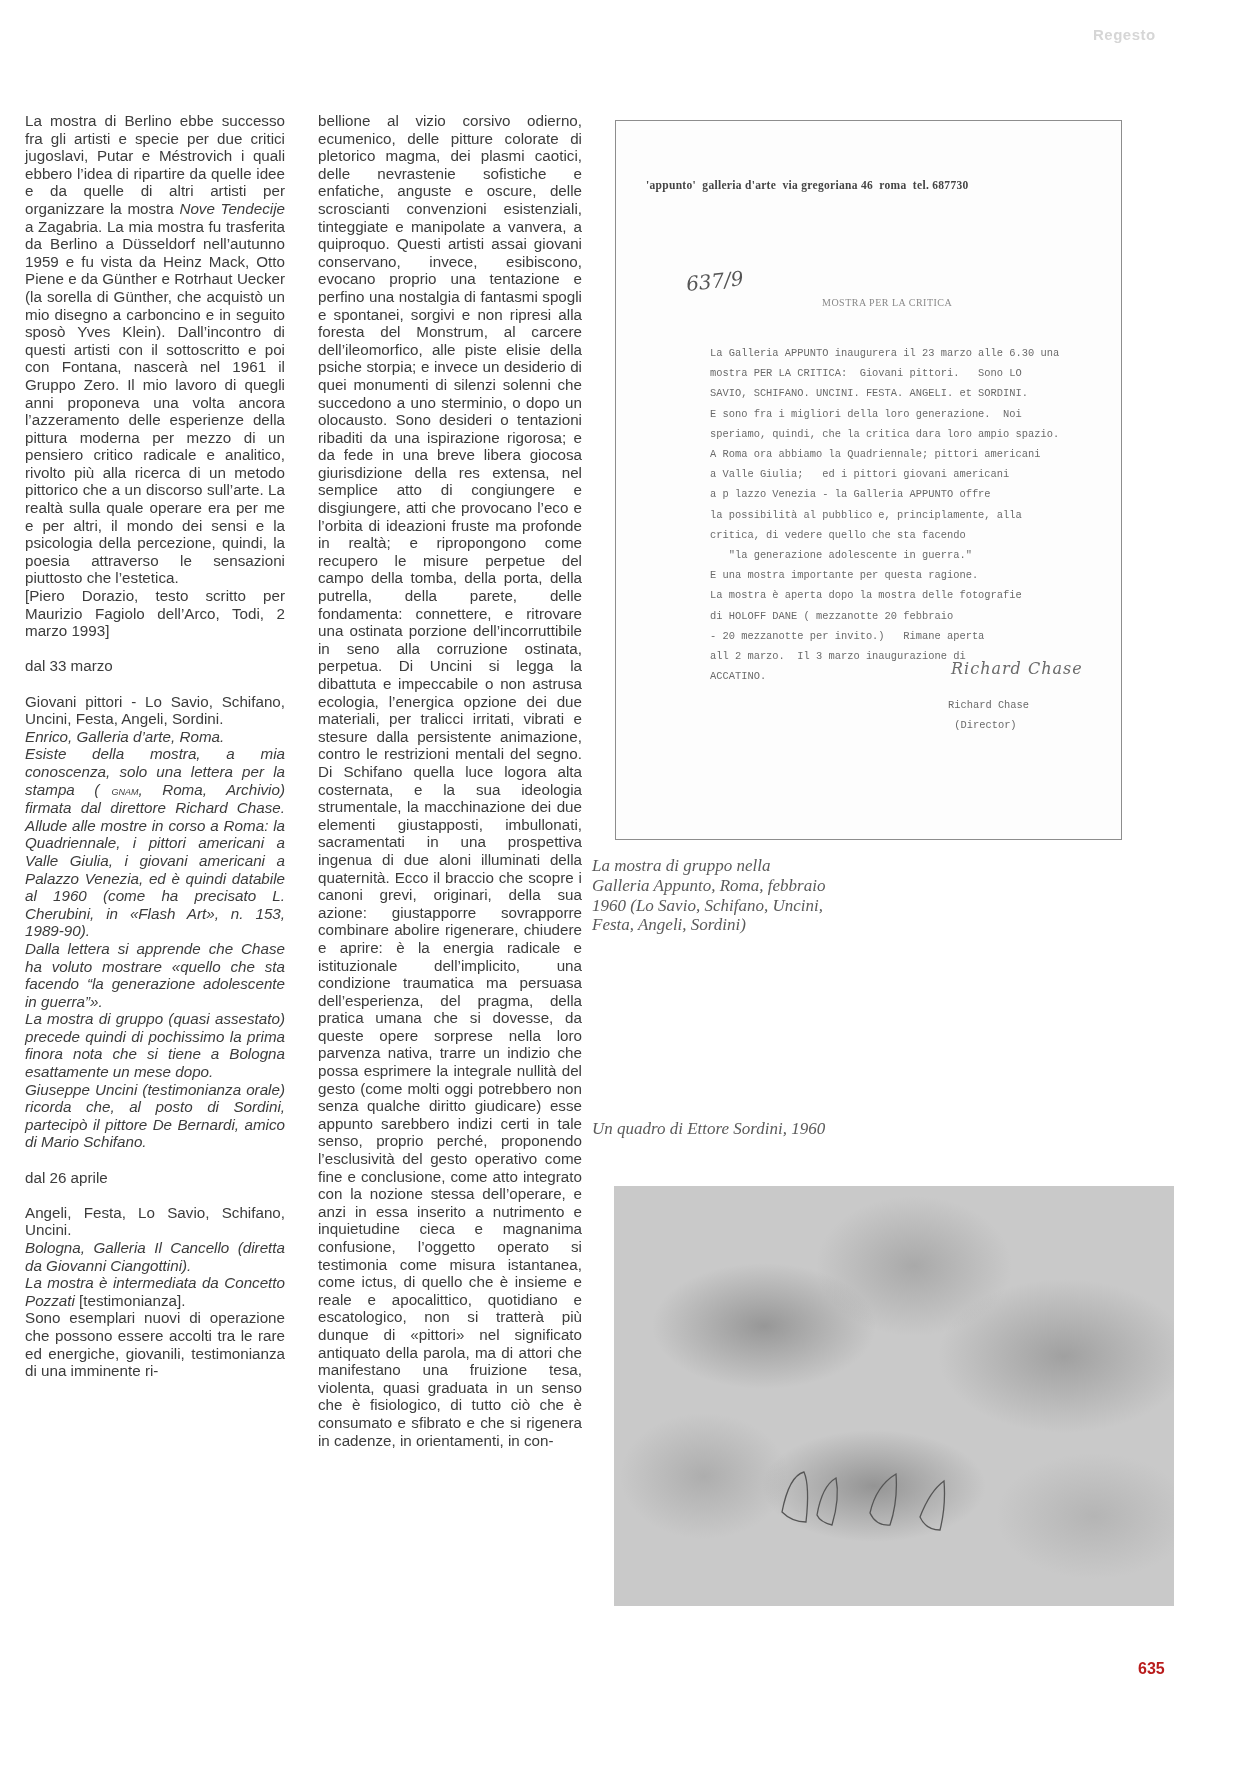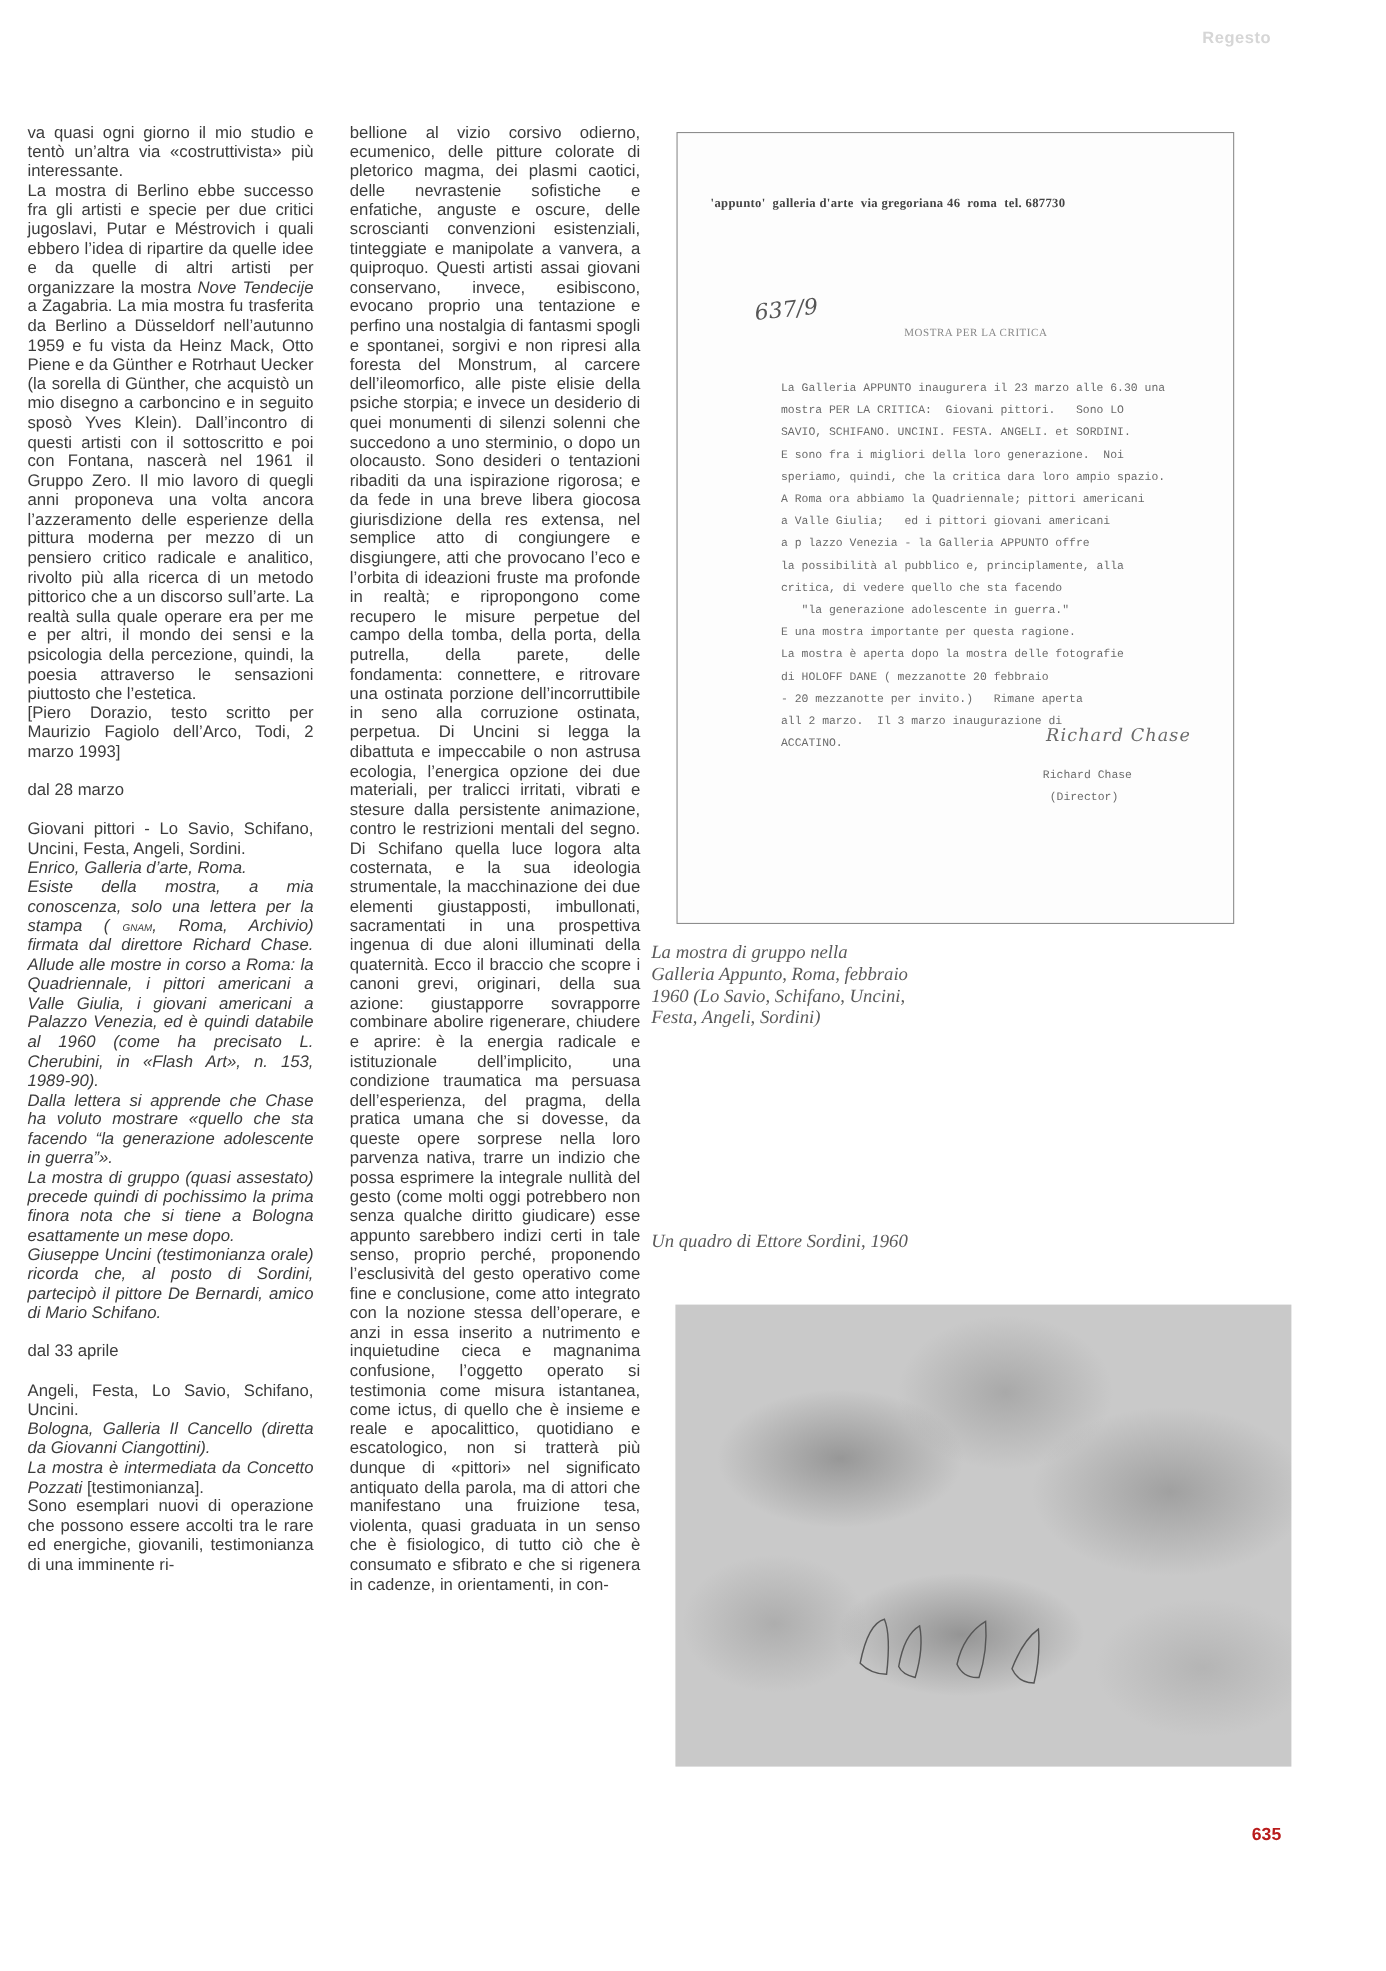--- a/index.html
+++ b/index.html
@@ -83,34 +83,33 @@
     font-family: "Liberation Sans", sans-serif; font-weight: bold;
     font-size: 16px; color: #b91c1c;
   }
 </style>
 </head>
 <body>
 
 <div class="header-label">Regesto</div>
 
 <div class="col col-1">
-  <p>va quasi ogni giorno il mio studio e tentò un’altra via «costruttivista» più interessante.</p>
   <p><span>La mostra di Berlino ebbe successo fra gli artisti e specie per due critici jugoslavi, Putar e Méstrovich i quali ebbero l’idea di ripartire da quelle idee e da quelle di altri artisti per organizzare la mostra</span> <span class="it">Nove Tendecije</span> <span>a Zagabria. La mia mostra fu trasferita da Berlino a Düsseldorf nell’autunno 1959 e fu vista da Heinz Mack, Otto Piene e da Günther e Rotrhaut Uecker (la sorella di Günther, che acquistò un mio disegno a carboncino e in seguito sposò Yves Klein). Dall’incontro di questi artisti con il sottoscritto e poi con Fontana, nascerà nel 1961 il Gruppo Zero. Il mio lavoro di quegli anni proponeva una volta ancora l’azzeramento delle esperienze della pittura moderna per mezzo di un pensiero critico radicale e analitico, rivolto più alla ricerca di un metodo pittorico che a un discorso sull’arte. La realtà sulla quale operare era per me e per altri, il mondo dei sensi e la psicologia della percezione, quindi, la poesia attraverso le sensazioni piuttosto che l’estetica.</span></p>
   <p>[Piero Dorazio, testo scritto per Maurizio Fagiolo dell’Arco, Todi, 2 marzo 1993]</p>
   <div class="gap"></div>
-  <p class="date">dal 28 marzo</p>
+  <p class="date">dal 33 marzo</p>
   <div class="gap"></div>
   <p>Giovani pittori - Lo Savio, Schifano, Uncini, Festa, Angeli, Sordini.</p>
   <p class="it">Enrico, Galleria d’arte, Roma.</p>
   <p class="it"><span>Esiste della mostra, a mia conoscenza, solo una lettera per la stampa (</span><span class="sc">gnam</span><span>, Roma, Archivio) firmata dal direttore Richard Chase. Allude alle mostre in corso a Roma: la Quadriennale, i pittori americani a Valle Giulia, i giovani americani a Palazzo Venezia, ed è quindi databile al 1960 (come ha precisato L. Cherubini, in «Flash Art», n. 153, 1989-90).</span></p>
   <p class="it">Dalla lettera si apprende che Chase ha voluto mostrare «quello che sta facendo “la generazione adolescente in guerra”».</p>
   <p class="it">La mostra di gruppo (quasi assestato) precede quindi di pochissimo la prima finora nota che si tiene a Bologna esattamente un mese dopo.</p>
   <p class="it">Giuseppe Uncini (testimonianza orale) ricorda che, al posto di Sordini, partecipò il pittore De Bernardi, amico di Mario Schifano.</p>
   <div class="gap"></div>
-  <p class="date">dal 33 aprile</p>
+  <p class="date">dal 26 aprile</p>
   <div class="gap"></div>
   <p>Angeli, Festa, Lo Savio, Schifano, Uncini.</p>
   <p class="it">Bologna, Galleria Il Cancello (diretta da Giovanni Ciangottini).</p>
   <p><span class="it">La mostra è intermediata da Concetto Pozzati</span><span> [testimonianza].</span></p>
   <p>Sono esemplari nuovi di operazione che possono essere accolti tra le rare ed energiche, giovanili, testimonianza di una imminente ri-</p>
 </div>
 
 <div class="col col-2">
   <p>bellione al vizio corsivo odierno, ecumenico, delle pitture colorate di pletorico magma, dei plasmi caotici, delle nevrastenie sofistiche e enfatiche, anguste e oscure, delle scroscianti convenzioni esistenziali, tinteggiate e manipolate a vanvera, a quiproquo. Questi artisti assai giovani conservano, invece, esibiscono, evocano proprio una tentazione e perfino una nostalgia di fantasmi spogli e spontanei, sorgivi e non ripresi alla foresta del Monstrum, al carcere dell’ileomorfico, alle piste elisie della psiche storpia; e invece un desiderio di quei monumenti di silenzi solenni che succedono a uno sterminio, o dopo un olocausto. Sono desideri o tentazioni ribaditi da una ispirazione rigorosa; e da fede in una breve libera giocosa giurisdizione della res extensa, nel semplice atto di congiungere e disgiungere, atti che provocano l’eco e l’orbita di ideazioni fruste ma profonde in realtà; e ripropongono come recupero le misure perpetue del campo della tomba, della porta, della putrella, della parete, delle fondamenta: connettere, e ritrovare una ostinata porzione dell’incorruttibile in seno alla corruzione ostinata, perpetua. Di Uncini si legga la dibattuta e impeccabile o non astrusa ecologia, l’energica opzione dei due materiali, per tralicci irritati, vibrati e stesure dalla persistente animazione, contro le restrizioni mentali del segno. Di Schifano quella luce logora alta costernata, e la sua ideologia strumentale, la macchinazione dei due elementi giustapposti, imbullonati, sacramentati in una prospettiva ingenua di due aloni illuminati della quaternità. Ecco il braccio che scopre i canoni grevi, originari, della sua azione: giustapporre sovrapporre combinare abolire rigenerare, chiudere e aprire: è la energia radicale e istituzionale dell’implicito, una condizione traumatica ma persuasa dell’esperienza, del pragma, della pratica umana che si dovesse, da queste opere sorprese nella loro parvenza nativa, trarre un indizio che possa esprimere la integrale nullità del gesto (come molti oggi potrebbero non senza qualche diritto giudicare) esse appunto sarebbero indizi certi in tale senso, proprio perché, proponendo l’esclusività del gesto operativo come fine e conclusione, come atto integrato con la nozione stessa dell’operare, e anzi in essa inserito a nutrimento e inquietudine cieca e magnanima confusione, l’oggetto operato si testimonia come misura istantanea, come ictus, di quello che è insieme e reale e apocalittico, quotidiano e escatologico, non si tratterà più dunque di «pittori» nel significato antiquato della parola, ma di attori che manifestano una fruizione tesa, violenta, quasi graduata in un senso che è fisiologico, di tutto ciò che è consumato e sfibrato e che si rigenera in cadenze, in orientamenti, in con-</p>
 </div>

